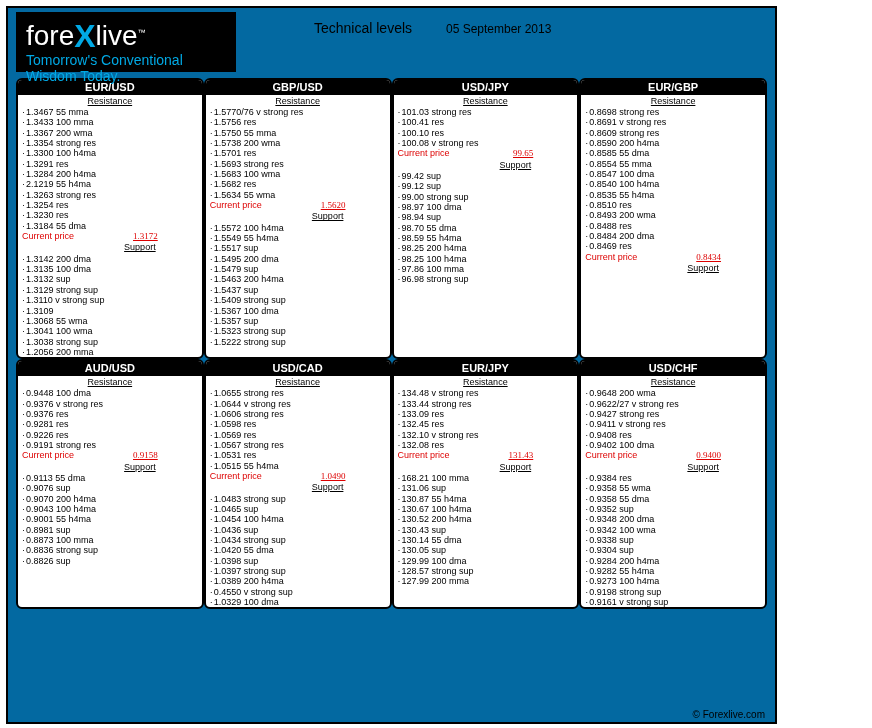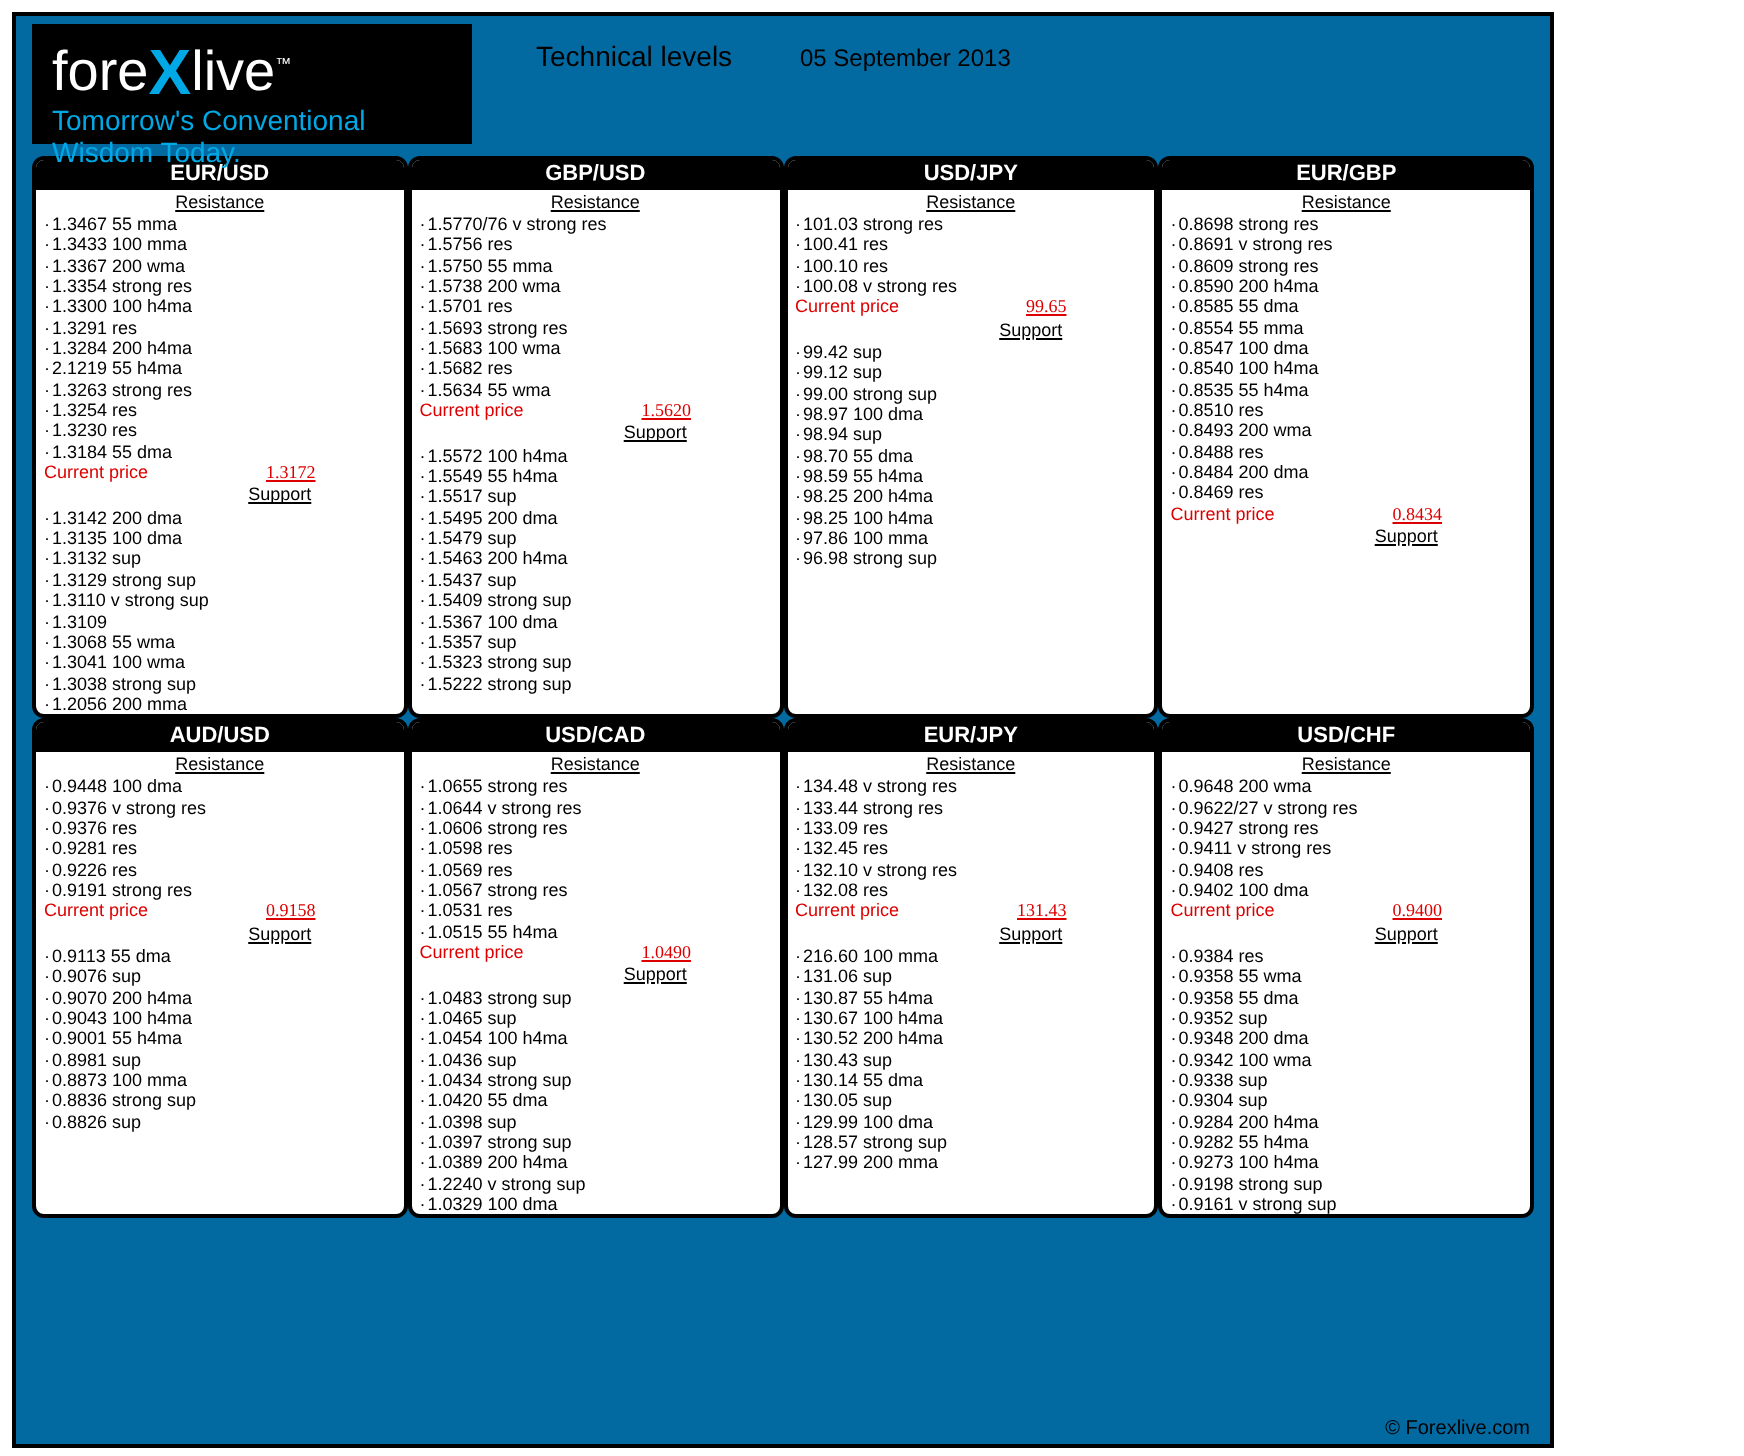--- a/index.html
+++ b/index.html
@@ -47,21 +47,21 @@
   }
   .logo-tm { font-size: 8px; vertical-align: super; }
   .logo-tag {
     font-size: 14px;
     color: #00a9e5;
     margin-top: 2px;
   }
   .title-block {
     flex: 1;
     text-align: left;
-    padding-left: 32px;
+    padding-left: 78px;
     padding-top: 8px;
     font-size: 14px;
   }
   .title-block .title { display:inline-block; margin-right: 30px; }
   .title-block .date { font-size: 12px; }
   .grid {
     display: grid;
     grid-template-columns: repeat(4, 1fr);
     gap: 0;
     padding: 6px 8px 0 8px;
@@ -300,42 +300,42 @@
         <div class="lvls">
           <div class="lvl">1.0483 strong sup</div>
           <div class="lvl">1.0465 sup</div>
           <div class="lvl">1.0454 100 h4ma</div>
           <div class="lvl">1.0436 sup</div>
           <div class="lvl">1.0434 strong sup</div>
           <div class="lvl">1.0420 55 dma</div>
           <div class="lvl">1.0398 sup</div>
           <div class="lvl">1.0397 strong sup</div>
           <div class="lvl">1.0389 200 h4ma</div>
-          <div class="lvl">1.2240 v strong sup</div>
+          <div class="lvl">0.4550 v strong sup</div>
           <div class="lvl">1.0329 100 dma</div>
         </div>
       </div>
       <div class="card">
         <div class="card-head">EUR/JPY</div>
         <div class="section-label">Resistance</div>
         <div class="lvls">
           <div class="lvl">134.48 v strong res</div>
           <div class="lvl">133.44 strong res</div>
           <div class="lvl">133.09 res</div>
           <div class="lvl">132.45 res</div>
           <div class="lvl">132.10 v strong res</div>
           <div class="lvl">132.08 res</div>
         </div>
         <div class="cp-row">
           <span>Current price</span>
           <span class="cp-val">131.43</span>
         </div>
         <div class="section-label" style="text-align: center; padding-left: 60px;">Support</div>
         <div class="lvls">
-          <div class="lvl">216.60 100 mma</div>
+          <div class="lvl">168.21 100 mma</div>
           <div class="lvl">131.06 sup</div>
           <div class="lvl">130.87 55 h4ma</div>
           <div class="lvl">130.67 100 h4ma</div>
           <div class="lvl">130.52 200 h4ma</div>
           <div class="lvl">130.43 sup</div>
           <div class="lvl">130.14 55 dma</div>
           <div class="lvl">130.05 sup</div>
           <div class="lvl">129.99 100 dma</div>
           <div class="lvl">128.57 strong sup</div>
           <div class="lvl">127.99 200 mma</div>

